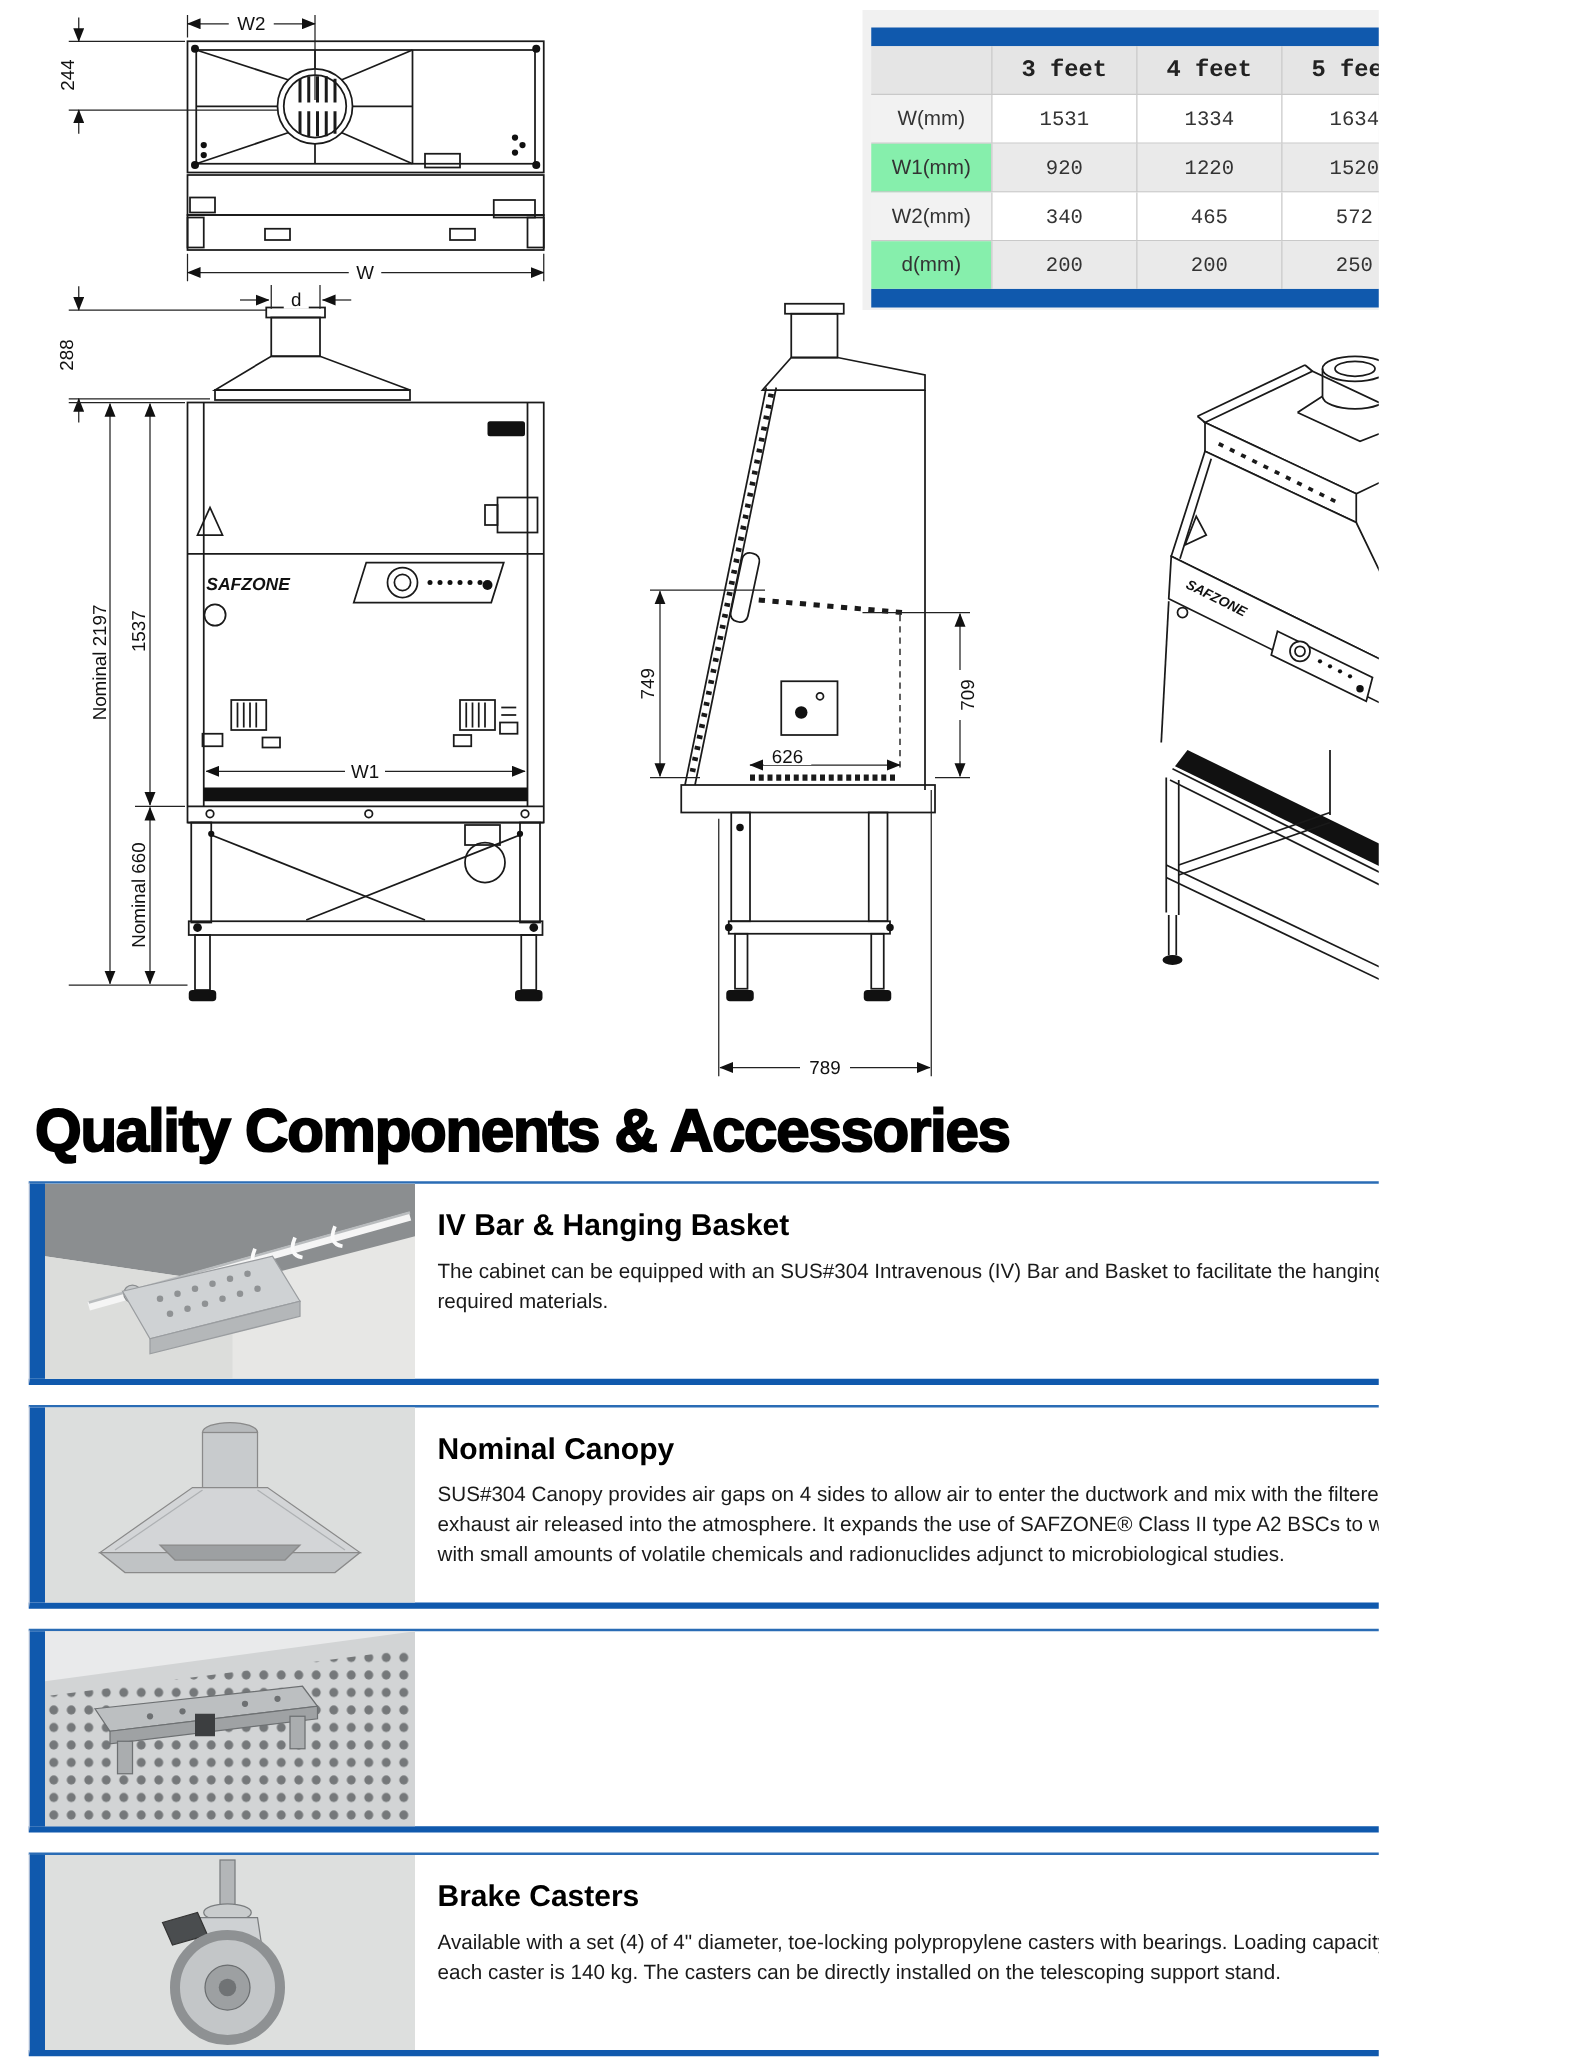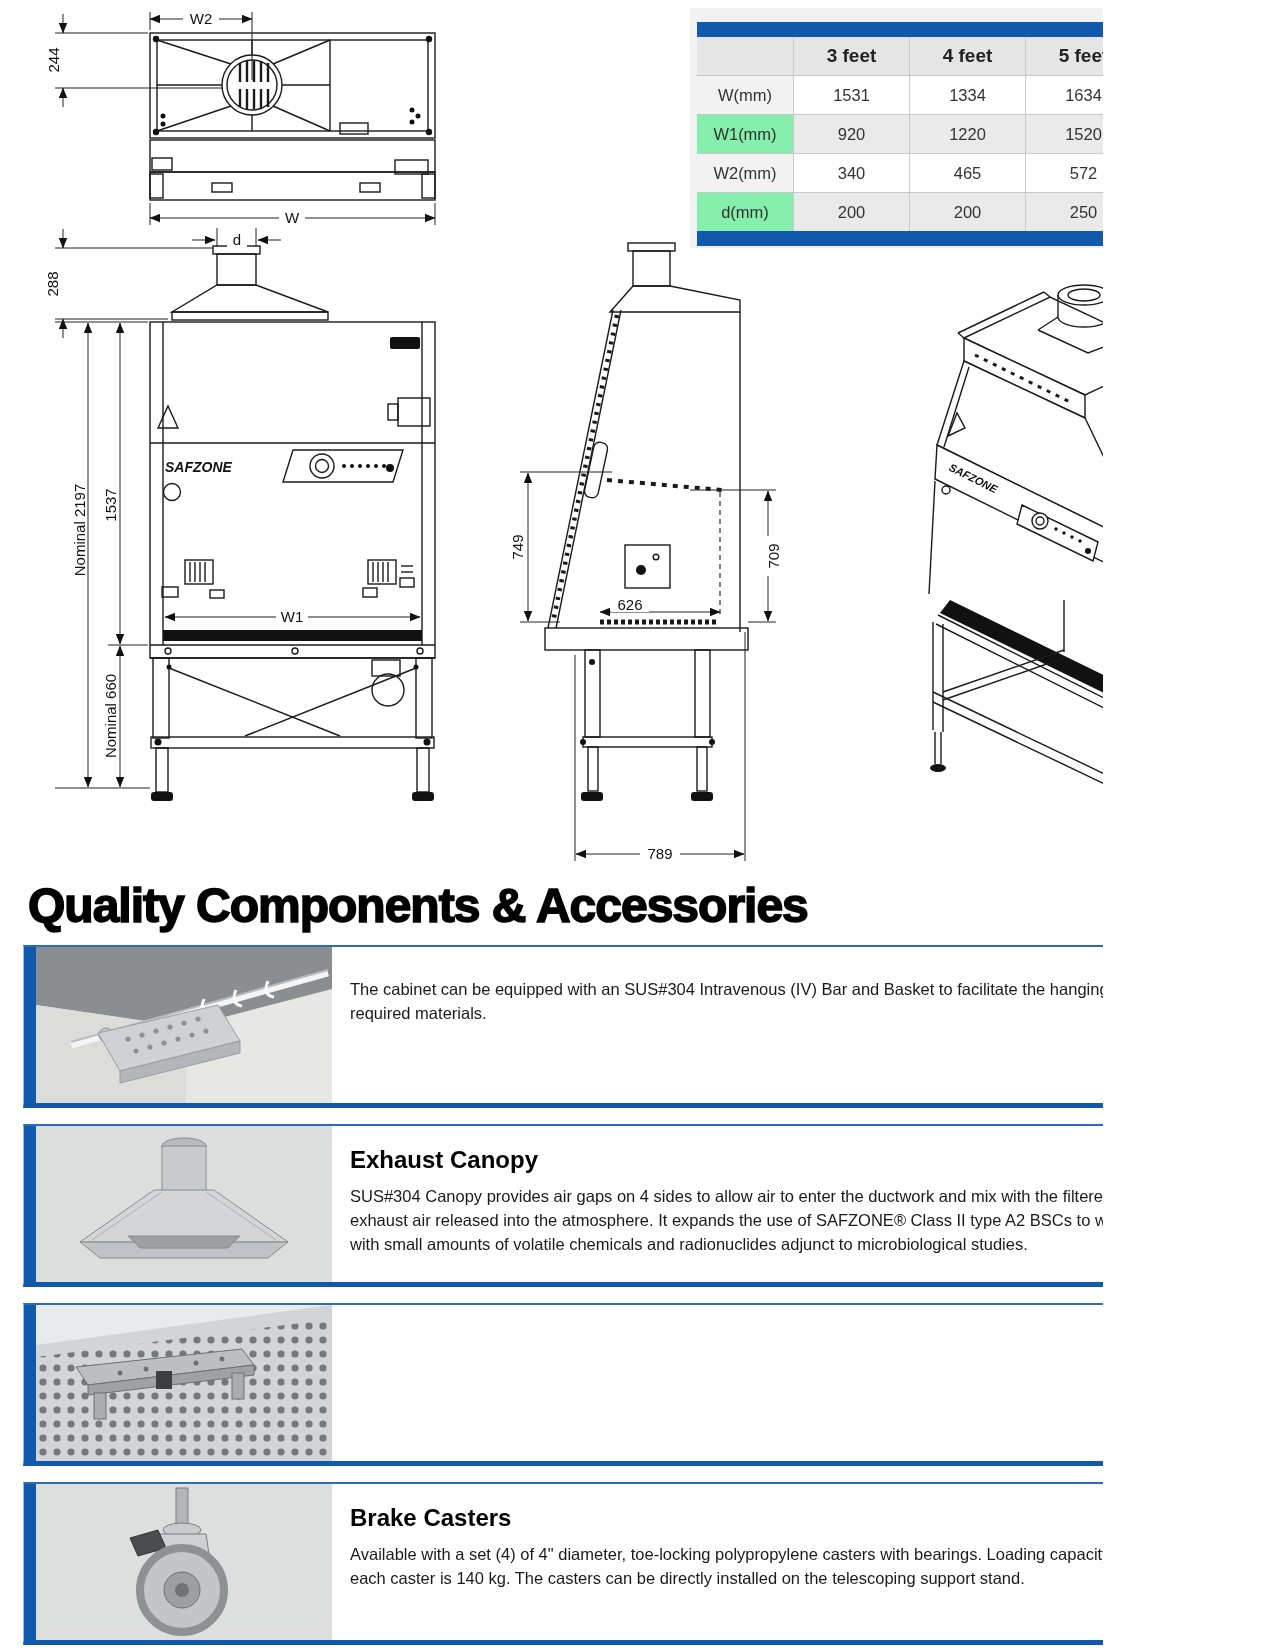--- a/index.html
+++ b/index.html
@@ -10,21 +10,21 @@
   
   .drawings{position:absolute;left:0;top:0;}
 
   
   .table-panel{position:absolute;left:690px;top:8px;width:573px;height:240px;background:#f1f1f1;}
   .spec-table{position:absolute;left:7px;top:14px;width:560px;}
   .tbar{height:15px;background:#1059ad;}
   .tgrid{display:grid;grid-template-columns:96px 1fr 1fr 1fr 1fr;}
   .cell{height:38px;display:flex;align-items:center;justify-content:center;
         font-size:16.5px;color:#333;border-bottom:1px solid #c9c9c9;background:#fff;}
-  .cell.bl{border-left:1px solid #c9c9c9;}
+  .cell.bl{border-left:1px solid #c9c9c9;font-family:Liberation Mono, monospace;}
   .cell.hd{background:#e5e5e5;font-weight:bold;font-size:19px;color:#222;}
   .row-a .cell{background:#ffffff;}
   .row-a .lab{background:#f2f2f2;}
   .row-b .cell{background:#eaeaea;}
   .row-b .lab{background:#86efac;}
   .row-last .cell{border-bottom:none;}
 
   
   .big-title{position:absolute;left:28px;top:880px;margin:0;font-size:48px;line-height:1.1;
              font-weight:900;letter-spacing:-1px;color:#000;text-align:right;-webkit-text-stroke:1.6px #000;}
@@ -436,41 +436,42 @@
             <circle cx="100" cy="104" r="2.6"></circle>
               <circle cx="114" cy="100" r="2.6"></circle>
               <circle cx="128" cy="96" r="2.6"></circle>
             <circle cx="142" cy="92" r="2.6"></circle>
               <circle cx="156" cy="88" r="2.6"></circle>
               <circle cx="170" cy="84" r="2.6"></circle>
           </g>
         </svg>
       </div>
       <div class="card-text">
+        <h3 class="card-title">IV Bar &amp; Hanging Basket</h3>
         <p class="card-body">The cabinet can be equipped with an SUS#304 Intravenous (IV) Bar and Basket to facilitate the hanging of required materials.</p>
       </div>
       <div class="corner"></div>
     </div>
 
     <div class="card">
       <div class="stripe"></div>
       <div class="photo">
         <svg width="296" height="156" viewBox="0 0 296 156">
           <rect width="296" height="156" fill="#dcdedd"></rect>
           <ellipse cx="148" cy="20" rx="22" ry="8" fill="#b7babc" stroke="#8a8a8a"></ellipse>
           <rect x="126" y="20" width="44" height="48" fill="#c8cbcd" stroke="#8a8a8a"></rect>
           <polygon points="118,64 178,64 252,116 44,116" fill="#d3d5d7" stroke="#8a8a8a"></polygon>
           <polygon points="44,116 252,116 232,132 64,132" fill="#c0c3c5" stroke="#8a8a8a"></polygon>
           <polygon points="92,110 204,110 192,122 104,122" fill="#9da0a2" stroke="#8a8a8a"></polygon>
           <line x1="126" y1="66" x2="56" y2="114" stroke="#aeb1b3"></line>
           <line x1="170" y1="66" x2="240" y2="114" stroke="#aeb1b3"></line>
         </svg>
       </div>
       <div class="card-text">
-        <h3 class="card-title">Exhaust Canopy</h3>
+        <h3 class="card-title">Nominal Canopy</h3>
         <p class="card-body">SUS#304 Canopy provides air gaps on 4 sides to allow air to enter the ductwork and mix with the filtered exhaust air released into the atmosphere. It expands the use of SAFZONE® Class II type A2 BSCs to work with small amounts of volatile chemicals and radionuclides adjunct to microbiological studies.</p>
       </div>
       <div class="corner"></div>
     </div>
 
     <div class="card">
       <div class="stripe"></div>
       <div class="photo">
         <svg width="296" height="156" viewBox="0 0 296 156">
           <defs>

